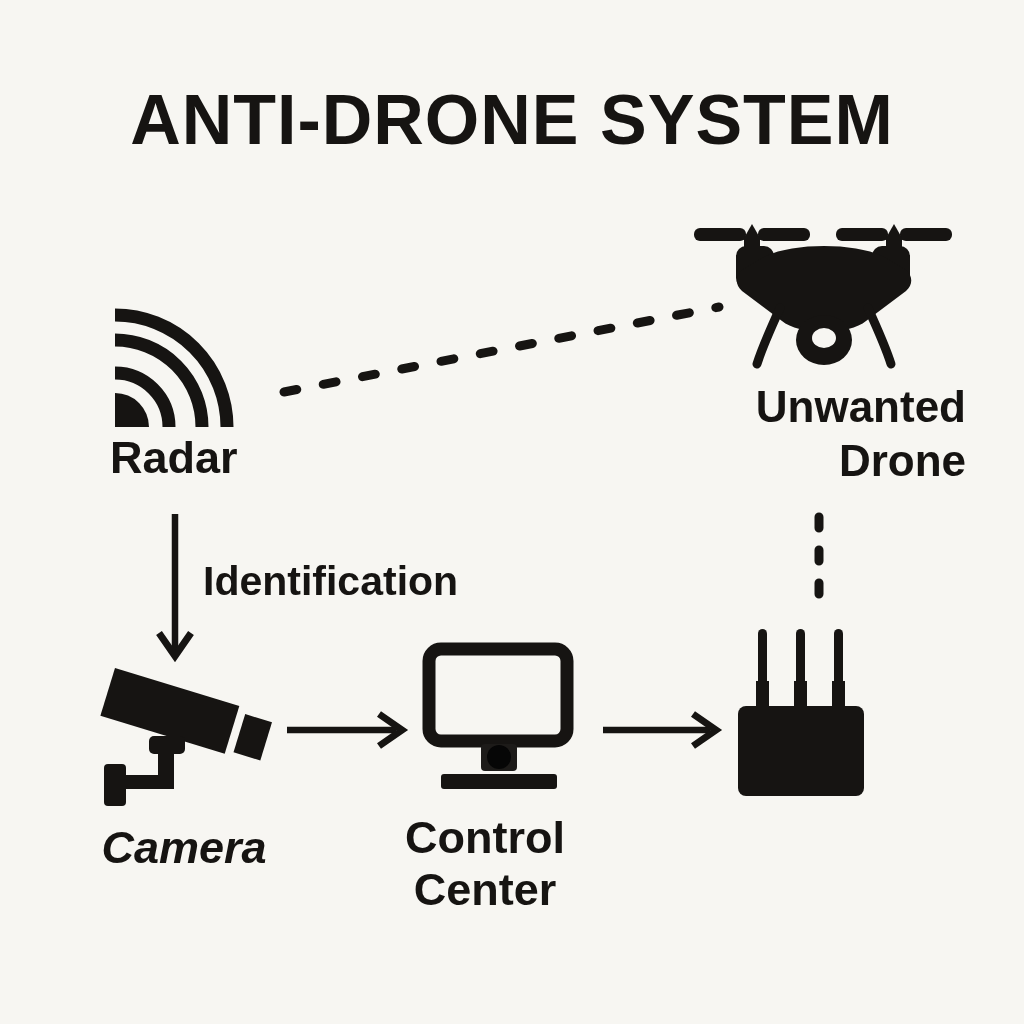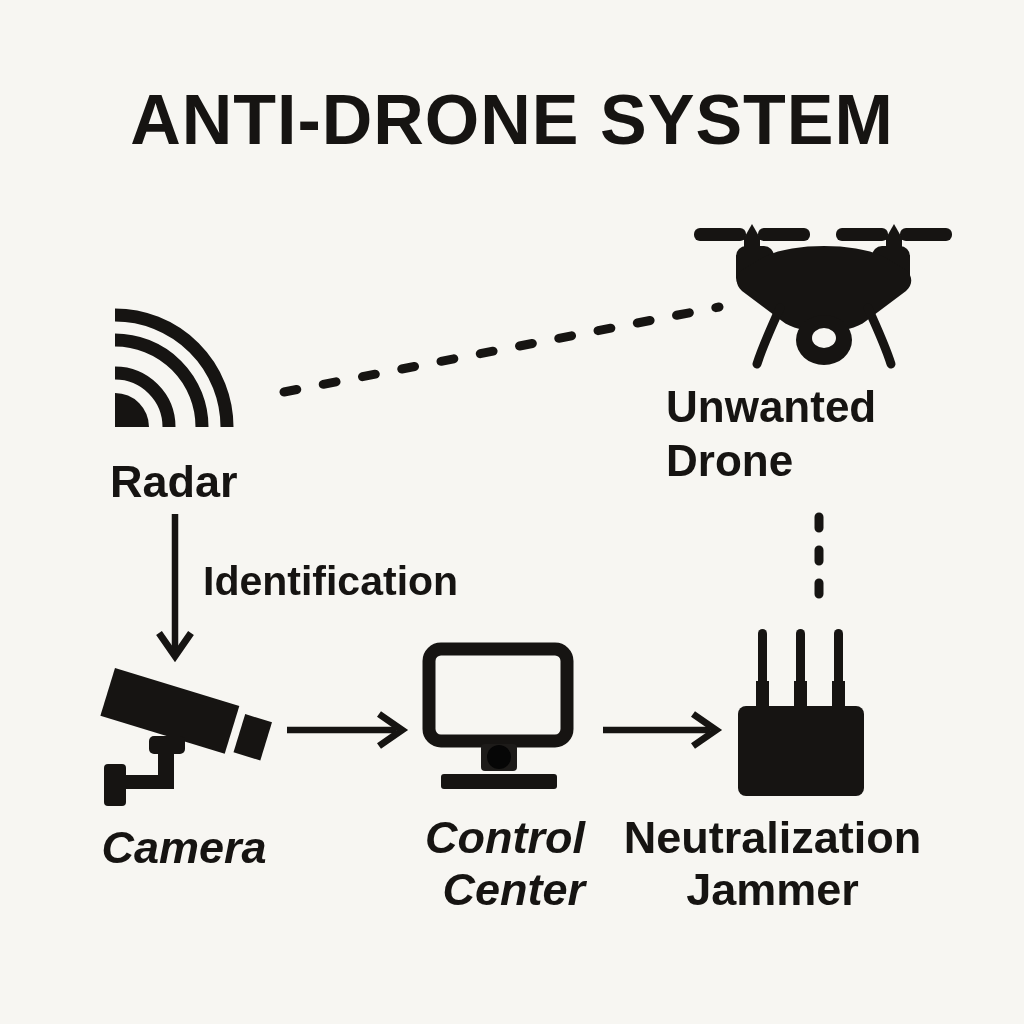--- a/index.html
+++ b/index.html
@@ -2,25 +2,25 @@
 <html style="--bg: #f7f6f2; --ink: #161412;"><head>
 <meta charset="utf-8">
 <style>
   html,body{margin:0;padding:0;}
   :root{--bg:#f7f6f2;--ink:#161412;}
   body{background:var(--bg);font-family:"Liberation Sans",sans-serif;}
   .canvas{position:relative;width:1024px;height:1024px;background:var(--bg);overflow:hidden;color:var(--ink);}
   .canvas svg{position:absolute;left:0;top:0;}
   .lbl{position:absolute;color:var(--ink);font-weight:bold;white-space:pre-line;}
   .title{top:80px;left:0;width:1024px;text-align:center;font-size:70px;letter-spacing:1px;}
-  .radar-lbl{top:456px;left:110px;font-size:45px;}
-  .drone-lbl{top:380px;left:666px;width:300px;text-align:left;font-size:44px;line-height:1.22;}
+  .radar-lbl{top:432px;left:110px;font-size:45px;}
+  .drone-lbl{top:380px;left:666px;width:300px;text-align:right;font-size:44px;line-height:1.22;}
   .ident-lbl{top:558px;left:203px;font-size:41px;}
   .camera-lbl{top:822px;left:84px;width:200px;text-align:center;font-size:45px;font-style:italic;}
-  .cc-lbl{top:812px;left:385px;width:200px;text-align:right;font-size:45px;line-height:1.16;font-style:italic;}
+  .cc-lbl{top:812px;left:385px;width:200px;text-align:center;font-size:45px;line-height:1.16;}
   .nj-lbl{top:812px;left:615px;width:315px;text-align:center;font-size:45px;line-height:1.16;}
 </style>
 </head>
 <body>
 
 <div class="canvas">
 
   <svg width="1024" height="1024" viewBox="0 0 1024 1024" style="color:var(--ink)">
 
     <g fill="none" stroke="currentColor" stroke-width="13">
@@ -93,15 +93,14 @@
       <rect x="738" y="706" width="126" height="90" rx="8"></rect>
     </g>
   </svg>
 
   <div class="lbl title">ANTI-DRONE SYSTEM</div>
   <div class="lbl radar-lbl">Radar</div>
   <div class="lbl drone-lbl">Unwanted Drone</div>
   <div class="lbl ident-lbl">Identification</div>
   <div class="lbl camera-lbl">Camera</div>
   <div class="lbl cc-lbl">Control Center</div>
-  <div class="lbl nj-lbl">Neutralization Jammer</div>
 
 </div>
 
 </body></html>

